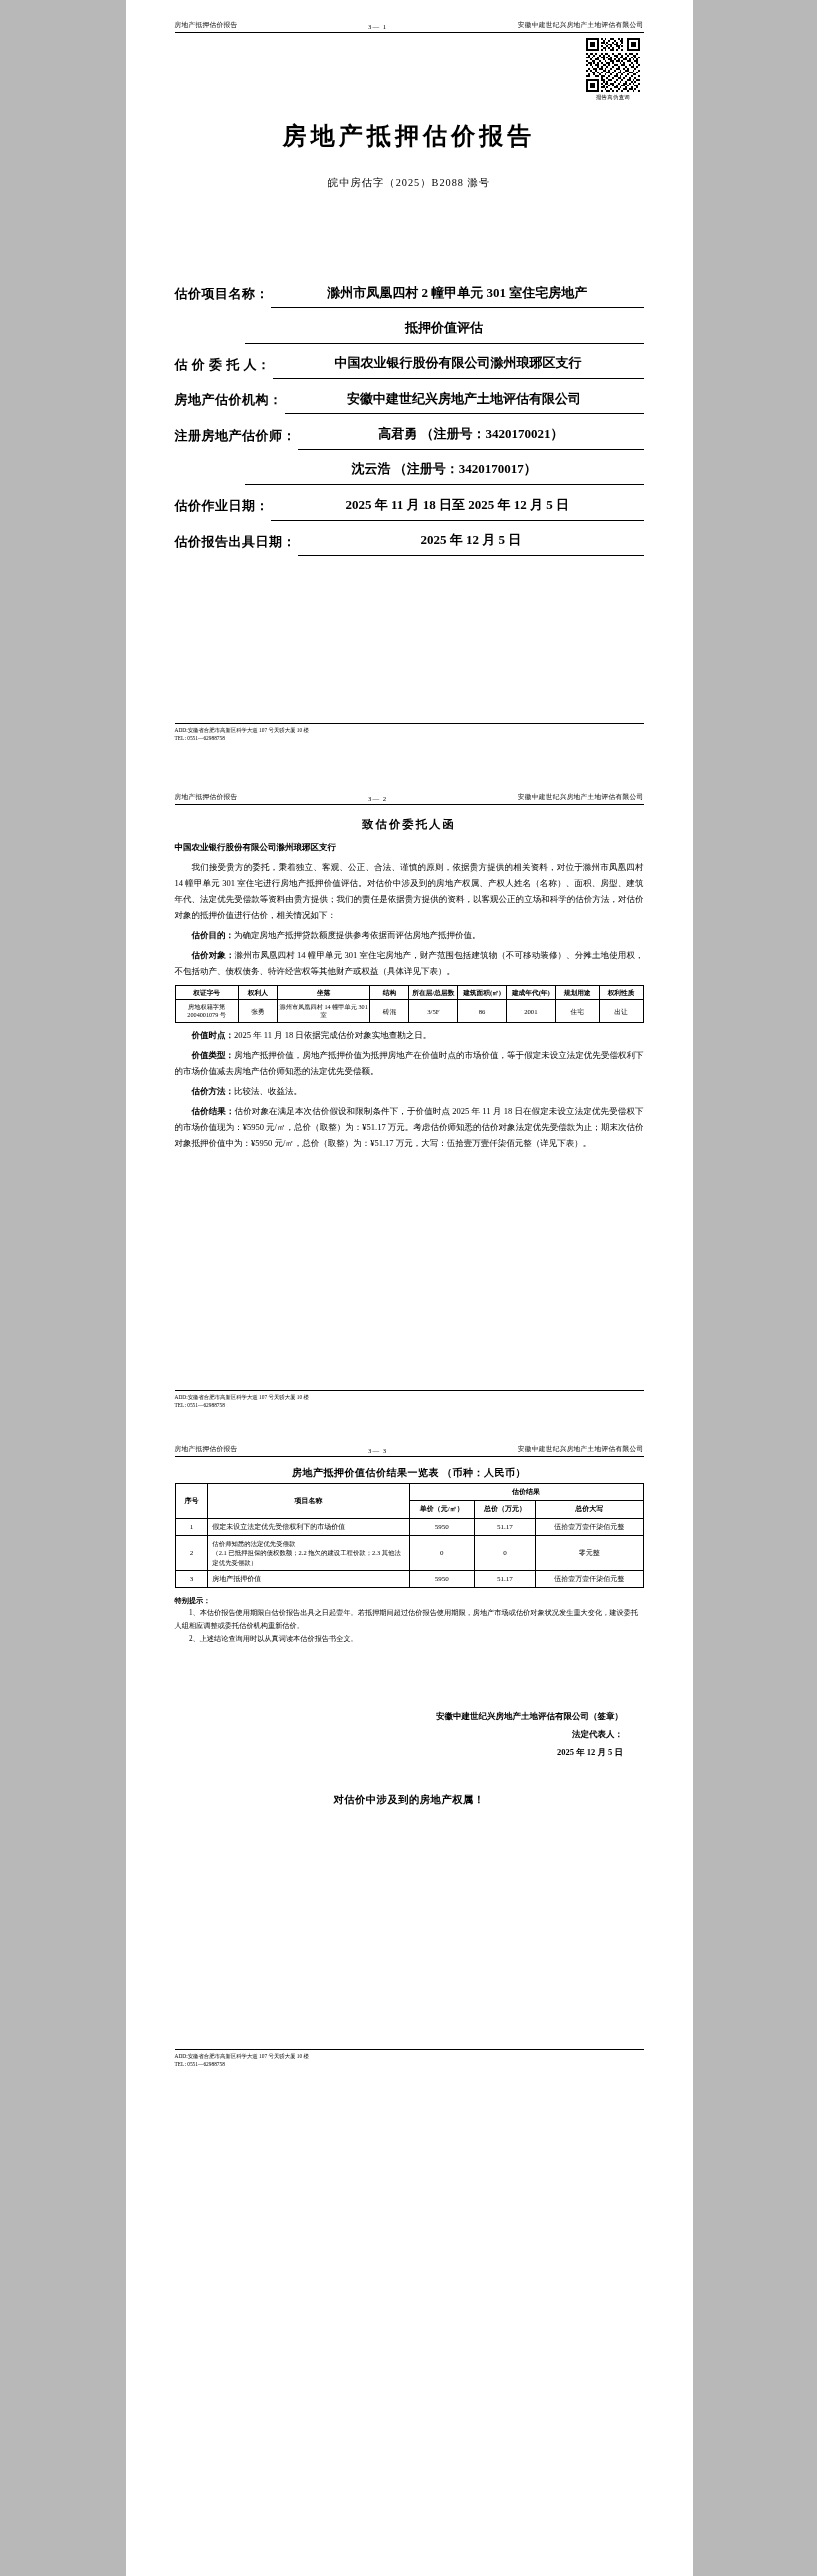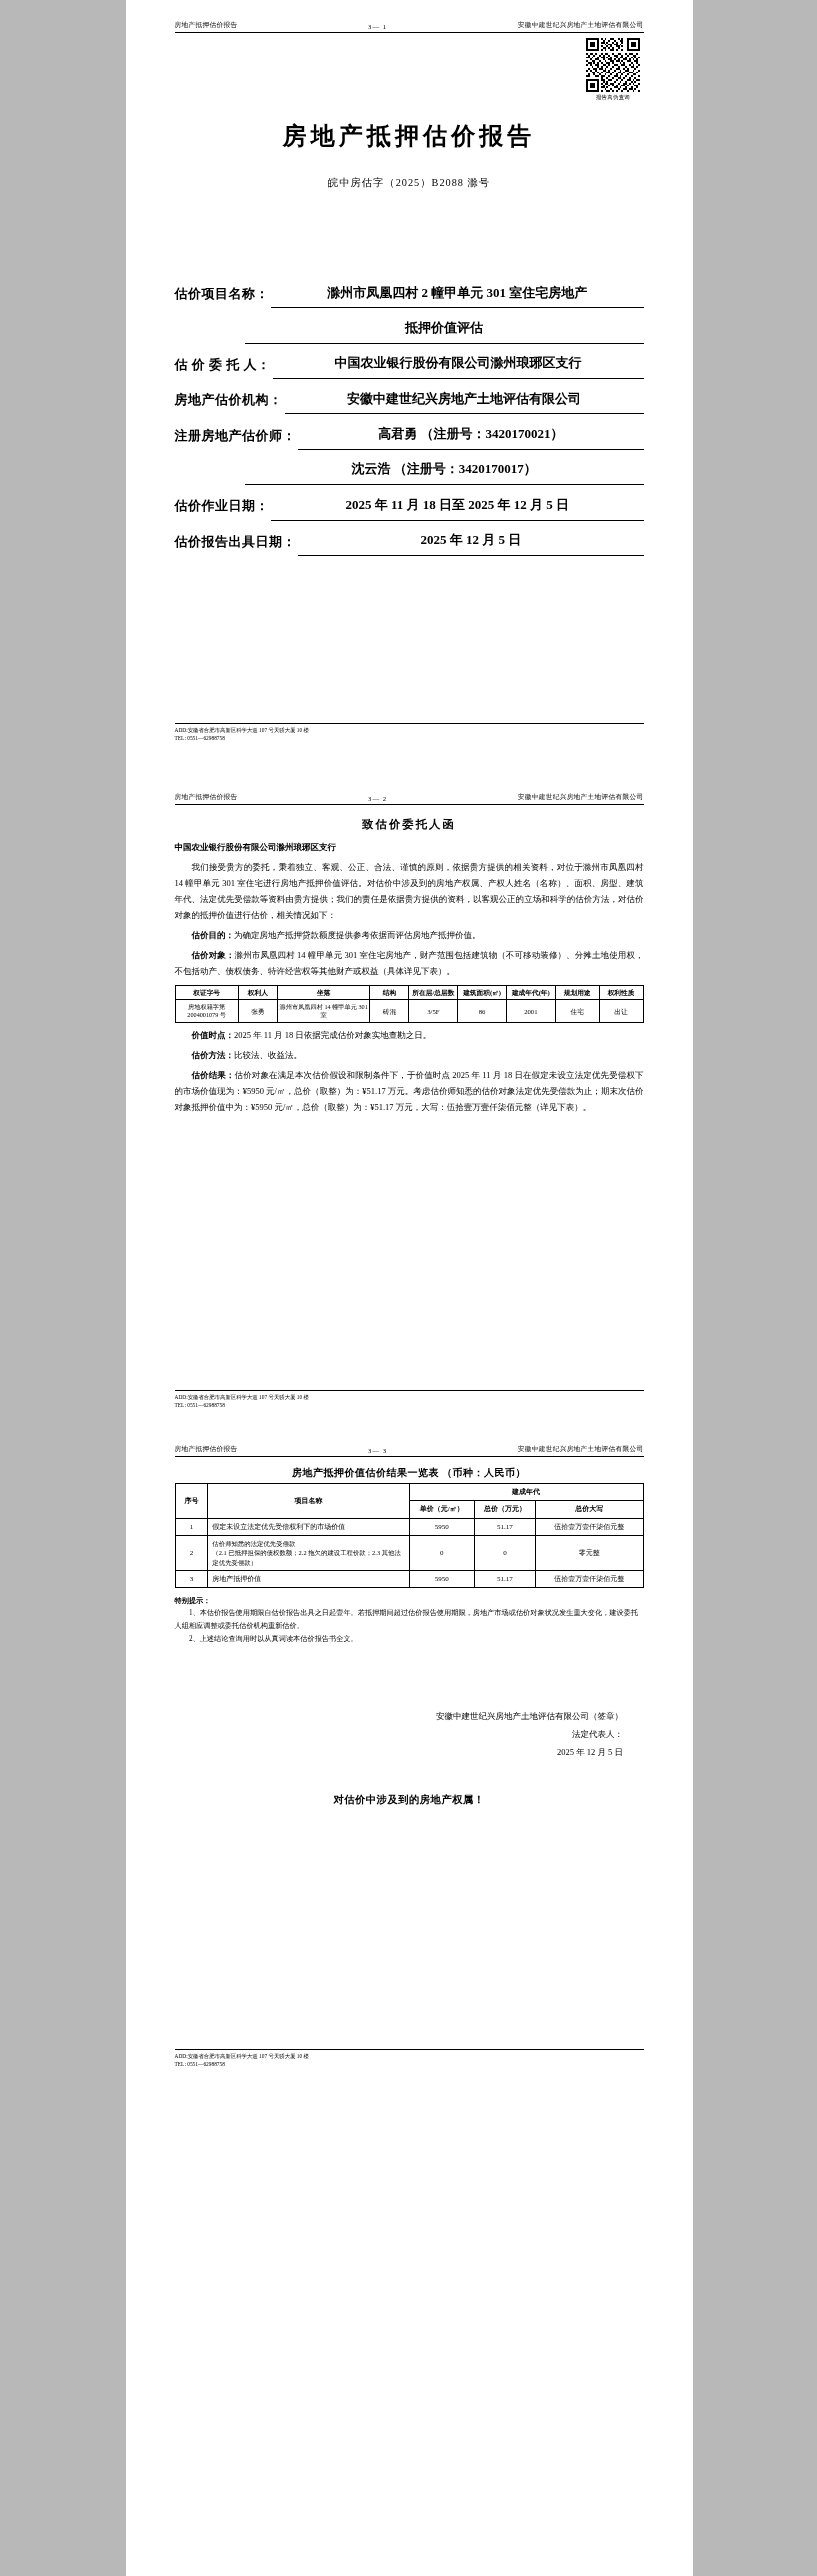--- a/index.html
+++ b/index.html
@@ -63,21 +63,21 @@
   }
   table.tbl td,table.tbl th{border:0.5px solid #000;padding:2.1px 1px;line-height:1.4;}
   table.tbl th{font-weight:bold;}
   .tbl .cellsm{font-size:6.2px;}
   
   .tbl2{width:100%;border-collapse:collapse;font-size:7px;text-align:center;margin-top:3.1px;}
   .tbl2 td,.tbl2 th{border:0.5px solid #000;padding:3.1px 1.5px;line-height:1.45;}
   .tbl3title{text-align:center;font-size:10px;font-weight:bold;letter-spacing:0.5px;margin-top:9.3px;}
   .note{font-size:7.2px;line-height:1.8;margin-top:6.2px;}
   .note .nt{font-weight:bold;}
-  .sign{margin-top:62px;text-align:right;font-size:8.5px;line-height:2.1;padding-right:20.6px;}
+  .sign{margin-top:62px;text-align:right;font-size:8.5px;line-height:2.1;padding-right:20.6px;font-weight:bold;}
   .bigred{
     text-align:center;font-size:10.3px;font-weight:bold;margin-top:31px;letter-spacing:0.5px;
   }
   .p4 .spacer{height:592px;}
 </style>
 </head>
 <body>
 
 <div class="page-wrap">
 
@@ -415,20 +415,23 @@
         <td>住宅</td>
         <td>出让</td>
       </tr>
     </tbody>
       </table>
 
     <div class="para">
       <span class="b">价值时点：</span><span>2025 年 11 月 18 日依据完成估价对象实地查勘之日。</span>
     </div>
     <div class="para">
+      <span class="b">价值类型：</span><span>房地产抵押价值，房地产抵押价值为抵押房地产在价值时点的市场价值，等于假定未设立法定优先受偿权利下的市场价值减去房地产估价师知悉的法定优先受偿额。</span>
+    </div>
+    <div class="para">
       <span class="b">估价方法：</span><span>比较法、收益法。</span>
     </div>
     <div class="para">
       <span class="b">估价结果：</span><span>估价对象在满足本次估价假设和限制条件下，于价值时点 2025 年 11 月 18 日在假定未设立法定优先受偿权下的市场价值现为：¥5950 元/㎡，总价（取整）为：¥51.17 万元。考虑估价师知悉的估价对象法定优先受偿款为止；期末次估价对象抵押价值中为：¥5950 元/㎡，总价（取整）为：¥51.17 万元，大写：伍拾壹万壹仟柒佰元整（详见下表）。</span>
     </div>
 
     <div class="pagefooter">
       <div class="footline"></div>
       <div class="addr">
         <div>ADD:安徽省合肥市高新区科学大道 107 号天骄大厦 10 楼</div>
@@ -444,21 +447,21 @@
       <span>安徽中建世纪兴房地产土地评估有限公司</span>
     </div>
 
     <div class="tbl3title">房地产抵押价值估价结果一览表    （币种：人民币）</div>
 
     <table class="tbl2">
       <tbody>
           <tr>
         <th rowspan="2" style="width:7%">序号</th>
         <th rowspan="2" style="width:43%">项目名称</th>
-        <th colspan="3">建成年代</th>
+        <th colspan="3">估价结果</th>
       </tr>
       <tr>
         <th style="width:14%">单价（元/㎡）</th>
         <th style="width:13%">总价（万元）</th>
         <th style="width:23%">总价大写</th>
       </tr>
       <tr>
         <td>1</td>
         <td style="text-align:left;padding-left:4.1px">假定未设立法定优先受偿权利下的市场价值</td>
         <td>5950</td>

